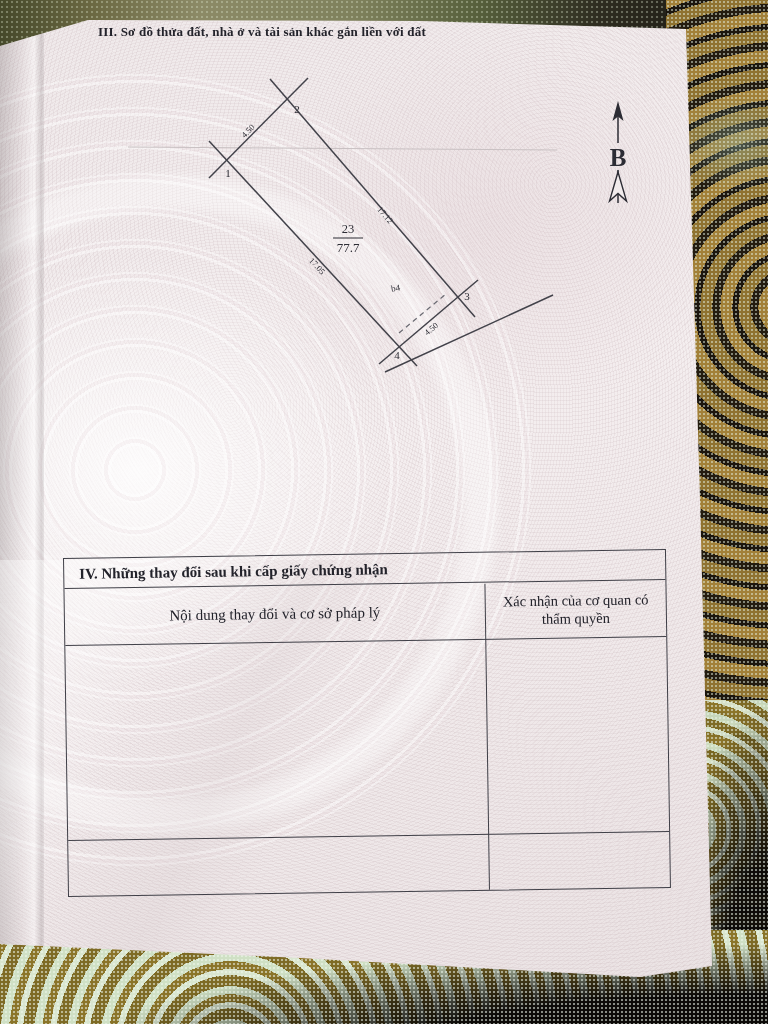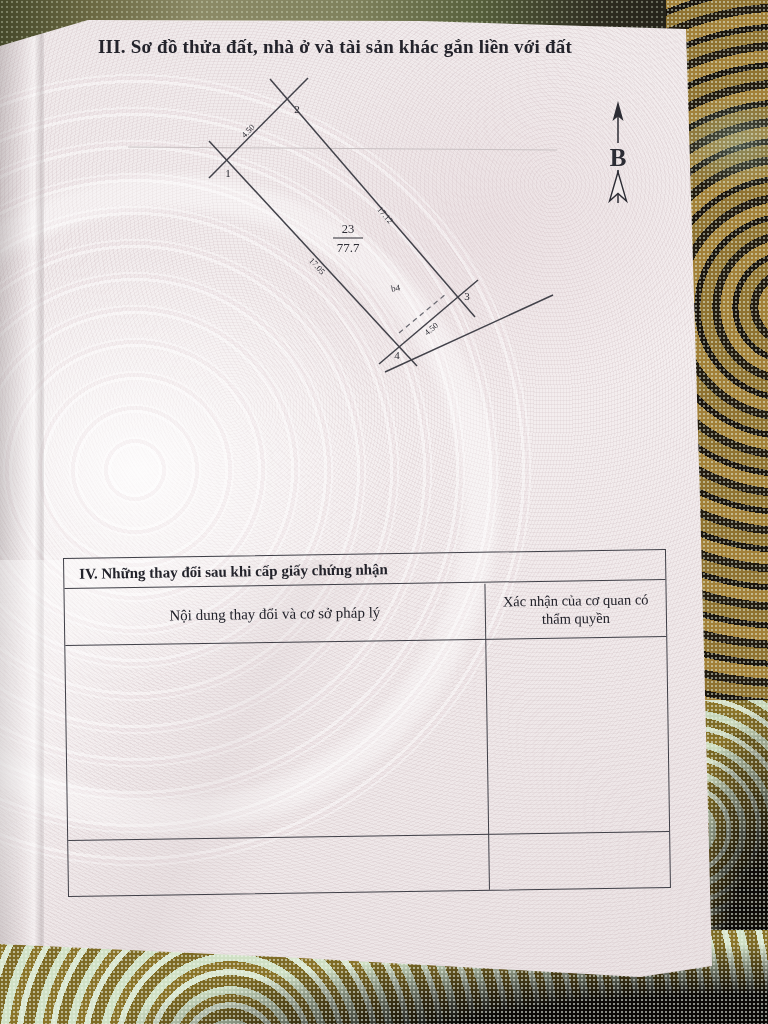--- a/index.html
+++ b/index.html
@@ -45,22 +45,22 @@
   .drum{position:absolute;left:-285px;top:50px;width:840px;height:840px;border-radius:50%;opacity:.8;
     background:repeating-radial-gradient(circle, rgba(255,255,255,0) 0 24px, rgba(255,255,255,.55) 24px 27px, rgba(235,221,225,.28) 27px 31px, rgba(255,255,255,.45) 31px 33px);}
   .drum2{position:absolute;left:-160px;top:175px;width:590px;height:590px;border-radius:50%;
     border:34px solid rgba(255,255,255,.38);filter:blur(5px);}
   .fold{position:absolute;left:0;top:0;width:44px;height:1024px;
     background:linear-gradient(90deg, rgba(120,110,112,.30), rgba(185,175,178,.16) 50%, rgba(255,255,255,.38) 78%, rgba(140,130,133,.28) 94%, rgba(100,94,96,.12));}
   .sheen{position:absolute;left:0;top:560px;width:420px;height:420px;
     background:linear-gradient(115deg, rgba(255,255,255,.38) 18%, rgba(255,255,255,0) 34%, rgba(210,198,200,.22) 52%, rgba(255,255,255,0) 66%);}
 
   
-  .sec3{position:absolute;left:98px;top:36px;width:560px;margin:0;
-    font-size:19px;font-weight:bold;color:#23232b;letter-spacing:.2px;}
+  .sec3{position:absolute;left:98px;top:24px;width:560px;margin:0;
+    font-size:13px;font-weight:bold;color:#23232b;letter-spacing:.2px;}
 
   
   .diagram{position:absolute;left:0;top:0;}
   .diagram text{fill:#2c2c34;}
   .dimlbl{font-size:8.5px;}
   .vtx{font-size:11px;}
 
   
   .table4{position:absolute;left:63px;top:558px;width:601px;height:337px;
     border:1.6px solid #3f3f47;transform:rotate(-.85deg);transform-origin:left top;color:#23232b;}

